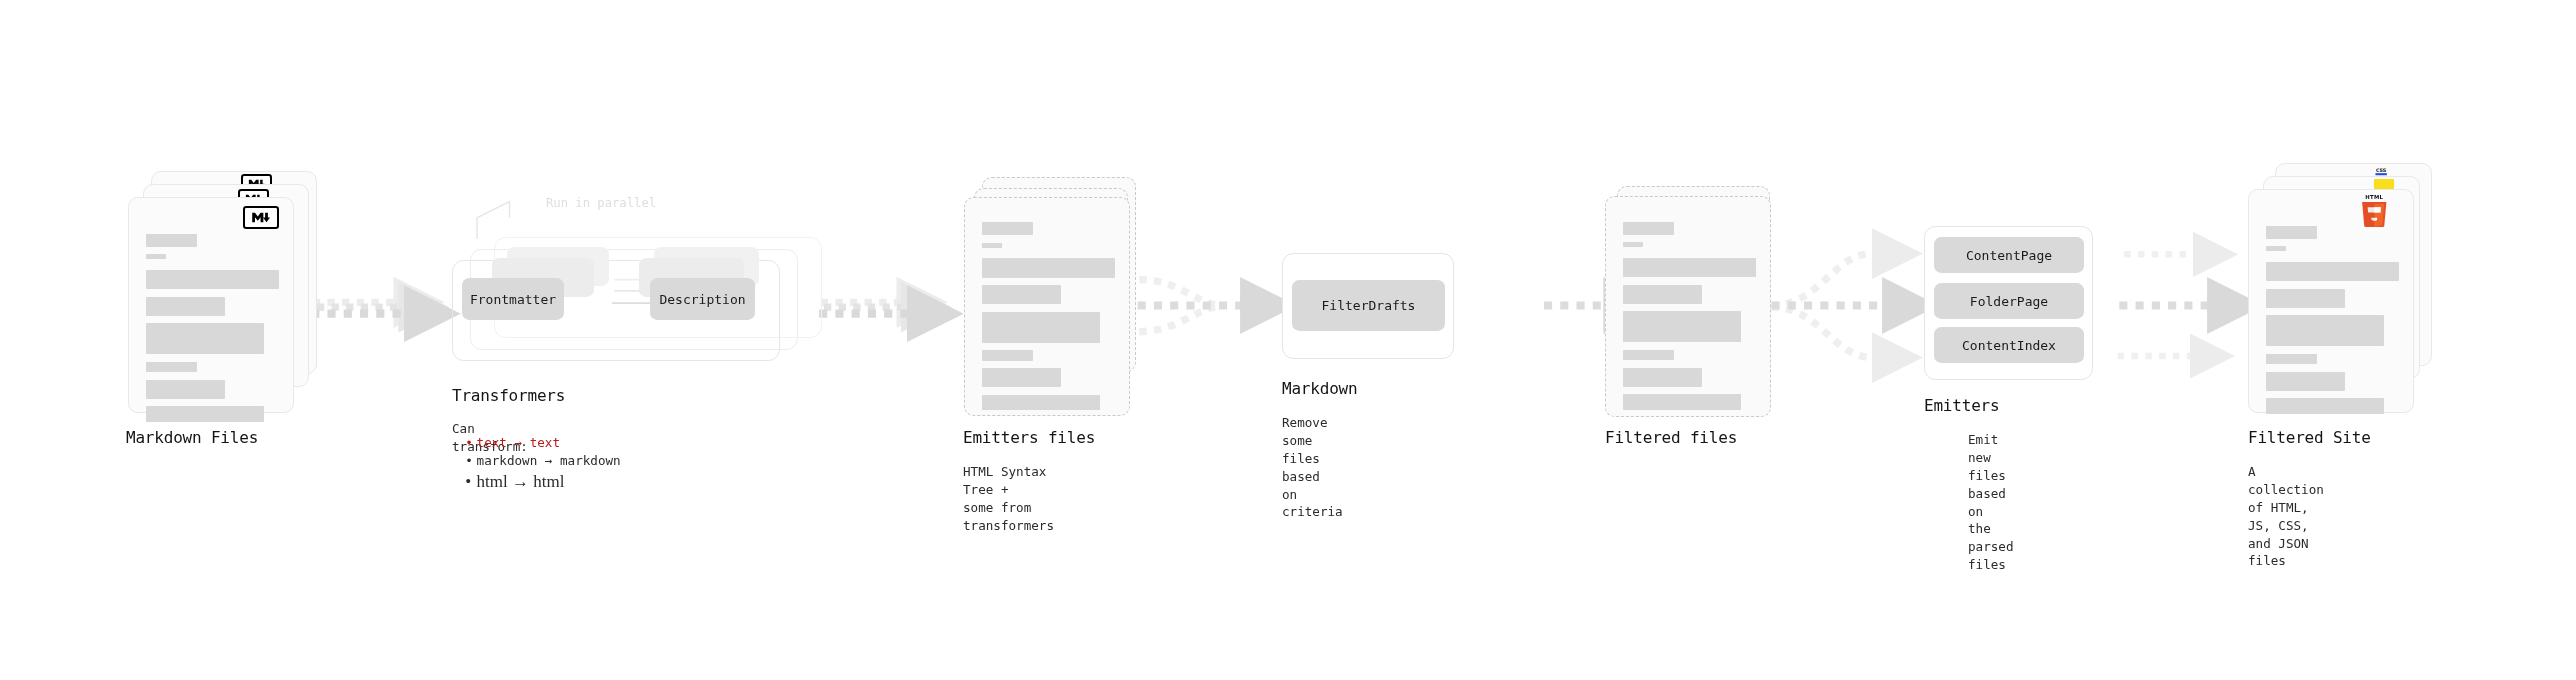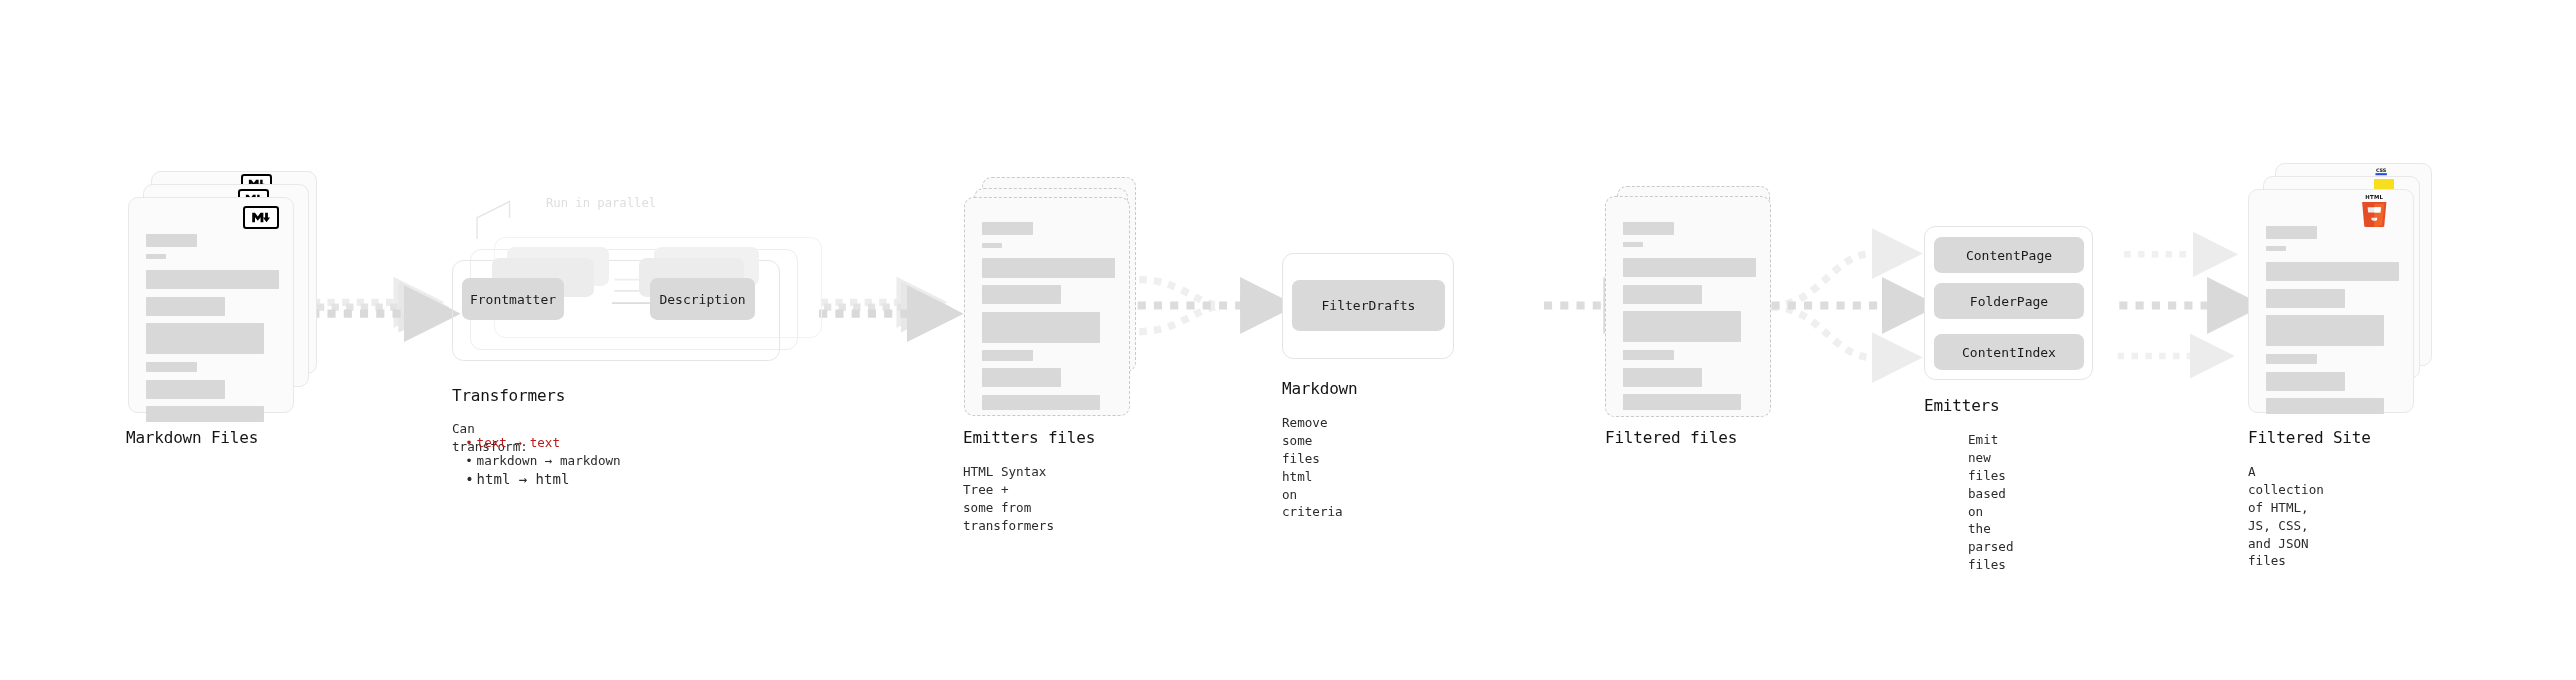--- a/index.html
+++ b/index.html
@@ -252,21 +252,21 @@
 
     <div class="stage-sub" style="position:absolute;left:452px;top:420px;">Can transform:</div>
 
     <ul style="position:absolute;left:462px;top:434px;margin:0;padding-left:14.6px;list-style:none;">
       <li style="font-size:12.6px;line-height:1.42;color:#b91c1c;white-space:nowrap;">
         <span style="display:inline-block;width:11.4px;margin-left:-11.4px;">•</span><span>text → text</span>
       </li>
       <li style="font-size:12.6px;line-height:1.42;color:#2b2b2b;white-space:nowrap;">
         <span style="display:inline-block;width:11.4px;margin-left:-11.4px;">•</span><span>markdown → markdown</span>
       </li>
-      <li style="font-size:14px;line-height:1.42;color:#2b2b2b;white-space:nowrap;">
+      <li style="font-size:17px;line-height:1.42;color:#2b2b2b;white-space:nowrap;font-family:Liberation Serif, serif;">
         <span style="display:inline-block;width:11.4px;margin-left:-11.4px;">•</span><span>html → html</span>
       </li>
     </ul>
   </div>
 
   <div class="stage" style="left:0;top:0;">
     <div class="doc dashed" style="left:982px;top:177px;width:154px;height:195px;"></div>
     <div class="doc dashed" style="left:974px;top:188px;width:154px;height:195px;"></div>
     <div class="doc dashed" style="left:964px;top:197px;width:166px;height:219px;">
       <div class="doc-body" style="top:24.4px;">
@@ -284,21 +284,21 @@
     <div class="stage-title" style="position:absolute;left:963px;top:428px;">Emitters files</div>
     <div class="stage-sub" style="position:absolute;left:963px;top:463px;">HTML Syntax Tree +
 some from transformers</div>
   </div>
 
   <div class="stage" style="left:0;top:0;">
     <div class="panel" style="left:1282px;top:253px;width:172px;height:106px;"></div>
     <div class="pill" style="left:1292px;top:280px;width:153px;height:51px;">FilterDrafts</div>
 
     <div class="stage-title" style="position:absolute;left:1282px;top:379px;">Markdown</div>
-    <div class="stage-sub" style="position:absolute;left:1282px;top:414px;">Remove some files html
+    <div class="stage-sub" style="position:absolute;left:1282px;top:414px;">Remove some files based
 on criteria</div>
   </div>
 
   <div class="stage" style="left:0;top:0;">
     <div class="doc dashed" style="left:1617px;top:186px;width:153px;height:195px;"></div>
     <div class="doc dashed" style="left:1605px;top:196px;width:166px;height:221px;">
       <div class="doc-body" style="top:25px;">
         <div class="bar" style="width:51px;height:13px;"></div>
         <div class="bar" style="width:20.3px;height:4.9px;margin-bottom:10.6px;"></div>
         <div class="bar" style="width:133px;height:19.5px;"></div>
@@ -311,21 +311,21 @@
     </div>
 
     <div class="stage-title" style="position:absolute;left:1605px;top:428px;">Filtered files</div>
   </div>
 
   <div class="stage" style="left:0;top:0;">
     <div class="panel" style="left:1924px;top:226px;width:169px;height:154px;"></div>
 
     <div class="pill" style="left:1934px;top:237px;width:150px;height:36px;">ContentPage</div>
     <div class="pill" style="left:1934px;top:283px;width:150px;height:36px;">FolderPage</div>
-    <div class="pill" style="left:1934px;top:334px;width:150px;height:36px;">ContentIndex</div>
+    <div class="pill" style="left:1934px;top:327px;width:150px;height:36px;">ContentIndex</div>
 
     <div class="stage-title" style="position:absolute;left:1924px;top:396px;">Emitters</div>
     <div class="stage-sub" style="position:absolute;left:1924px;top:431px;margin-left:44px;">Emit new files based on
 the parsed files</div>
   </div>
 
   <div class="stage" style="left:0;top:0;">
 
     <div class="doc solid" style="left:2275px;top:163px;width:157px;height:203px;"></div>
     <div class="css3-logo" style="left:2373px;top:165px;width:16.3px;height:13px;">

